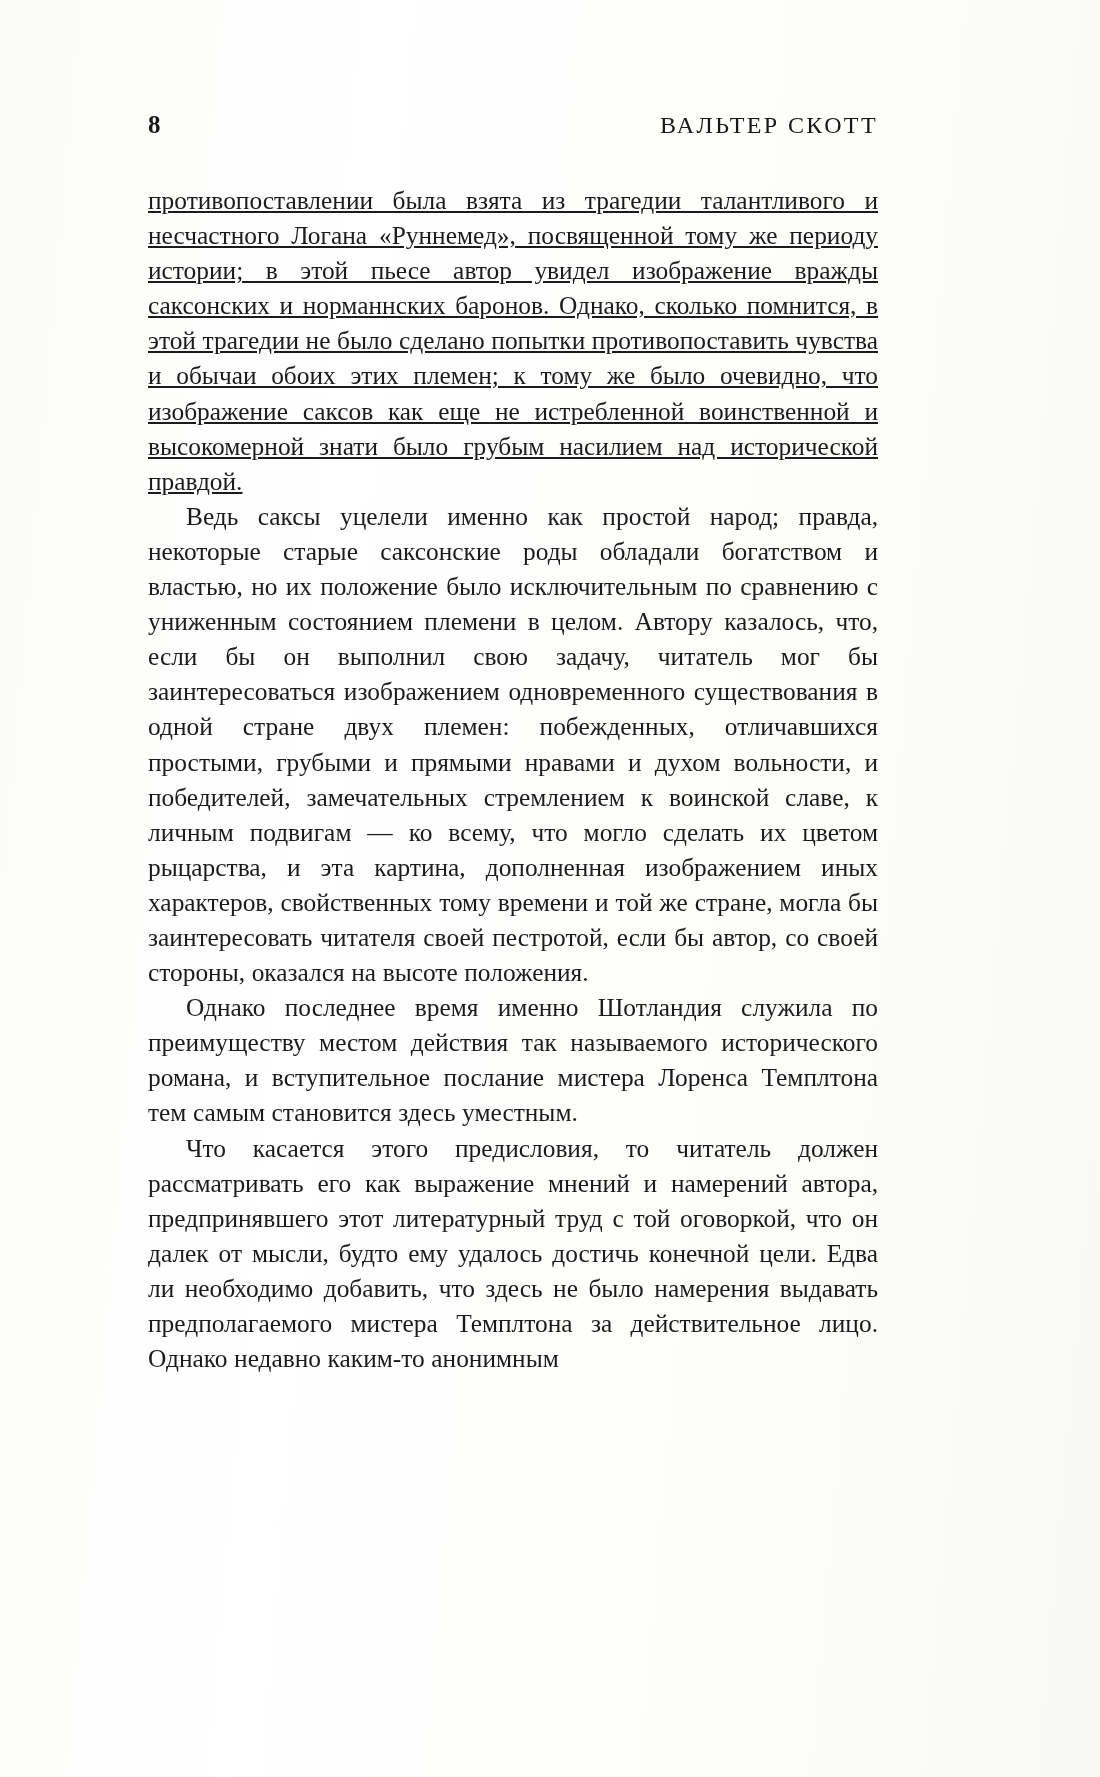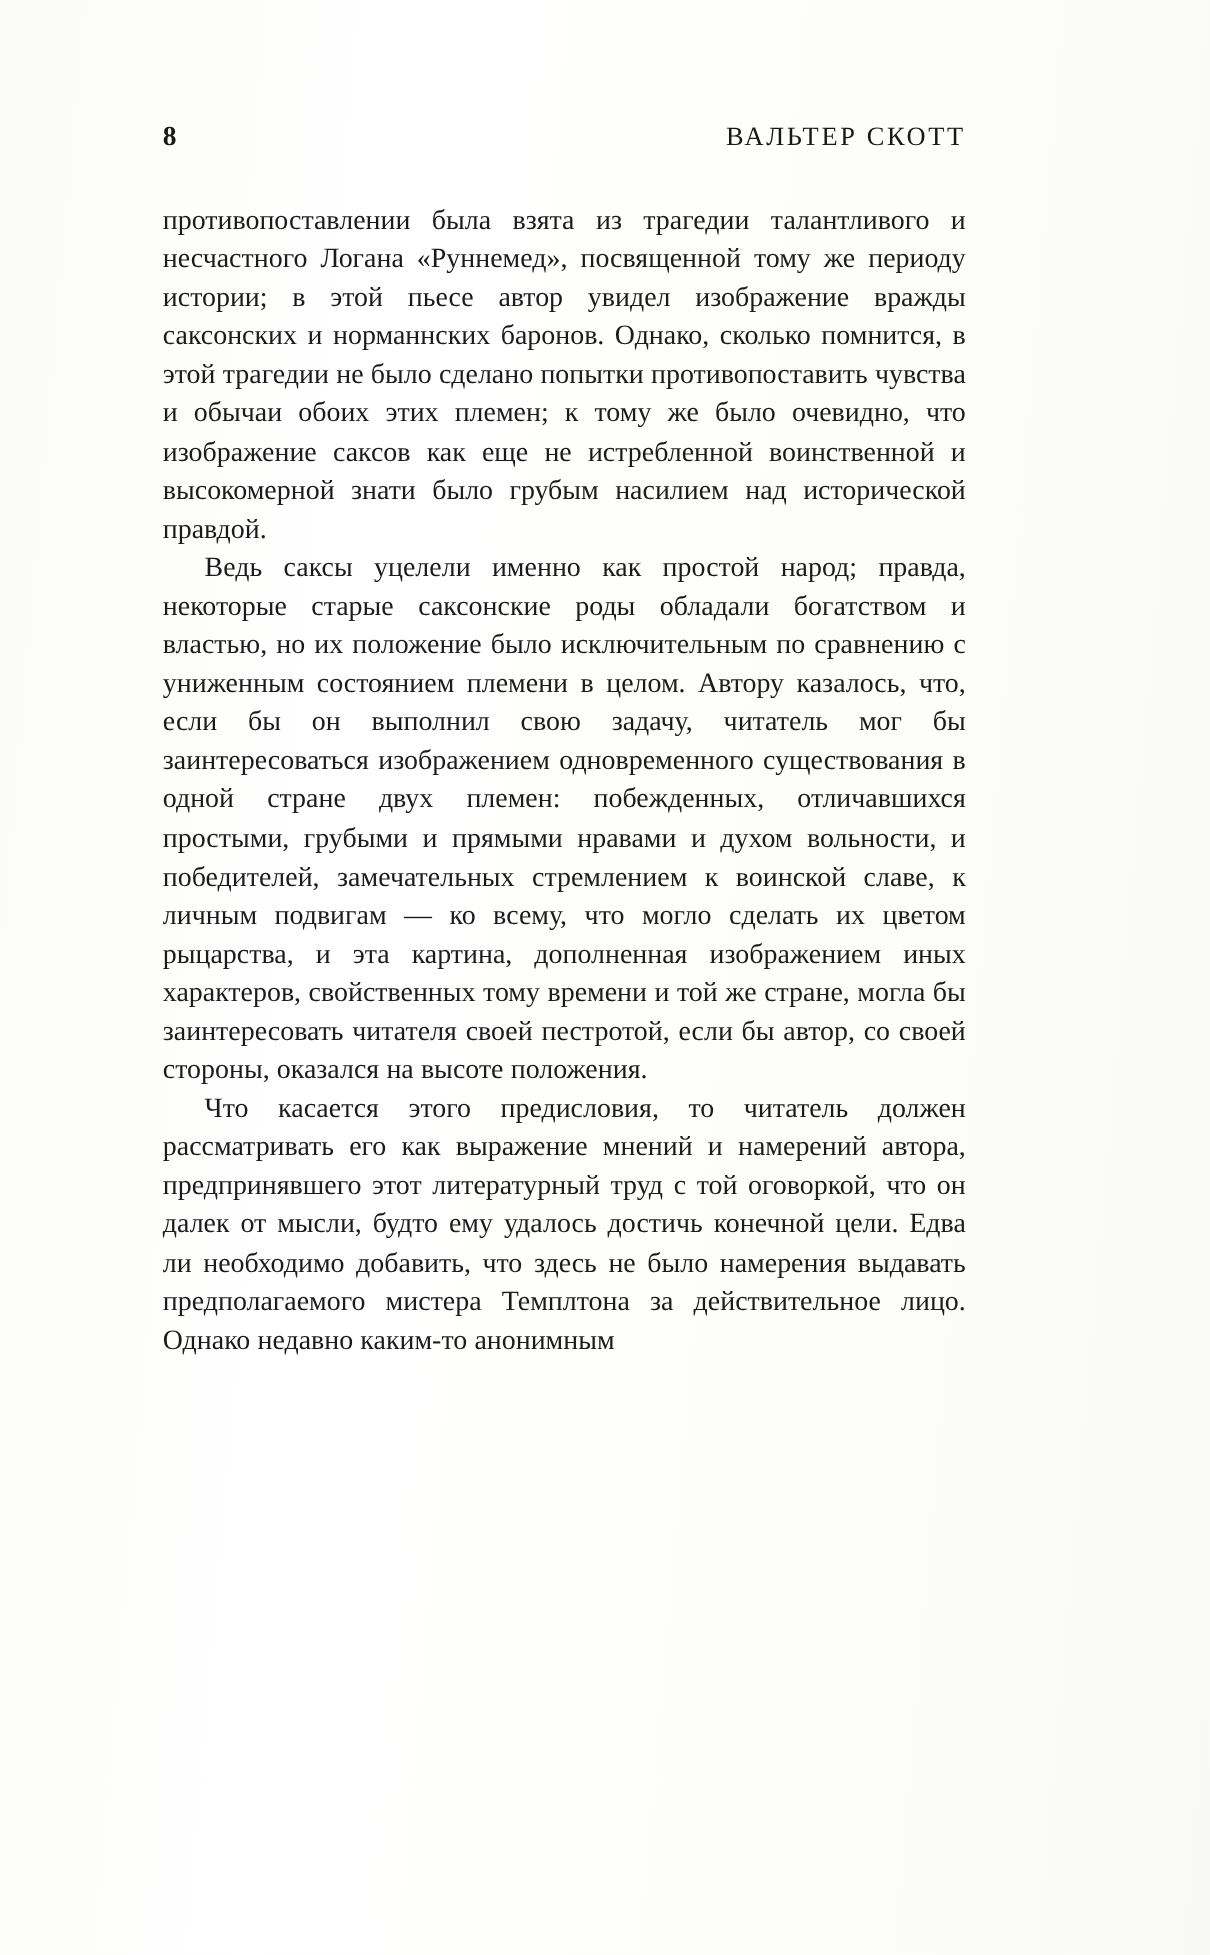--- a/index.html
+++ b/index.html
@@ -72,35 +72,37 @@
     line-height: 35.1px;
     text-align: justify;
     text-justify: inter-word;
     text-indent: 38px;
     color: #1b1b1b;
     word-spacing: 0.2px;
     hyphens: none;
   }
   .para.no-indent {
     text-indent: 0;
+    text-decoration: underline;
   }
 </style>
 </head>
 <body>
 
 <div class="page">
   <div class="paper-tint"></div>
 
   <div class="content">
 
     <div class="running-head">
       <span class="folio">8</span>
       <span class="head-title">ВАЛЬТЕР СКОТТ</span>
     </div>
 
     <div class="body-text">
       <p class="para no-indent">противопоставлении была взята из трагедии талантливого и несчастного Логана «Руннемед», посвященной тому же периоду истории; в этой пьесе автор увидел изображение вражды саксонских и норманнских баронов. Однако, сколько помнится, в этой трагедии не было сделано попытки противопоставить чувства и обычаи обоих этих племен; к тому же было очевидно, что изображение саксов как еще не истребленной воинственной и высокомерной знати было грубым насилием над исторической правдой.</p>
       <p class="para">Ведь саксы уцелели именно как простой народ; правда, некоторые старые саксонские роды обладали богатством и властью, но их положение было исключительным по сравнению с униженным состоянием племени в целом. Автору казалось, что, если бы он выполнил свою задачу, читатель мог бы заинтересоваться изображением одновременного существования в одной стране двух племен: побежденных, отличавшихся простыми, грубыми и прямыми нравами и духом вольности, и победителей, замечательных стремлением к воинской славе, к личным подвигам — ко всему, что могло сделать их цветом рыцарства, и эта картина, дополненная изображением иных характеров, свойственных тому времени и той же стране, могла бы заинтересовать читателя своей пестротой, если бы автор, со своей стороны, оказался на высоте положения.</p>
+      <p class="para">Однако последнее время именно Шотландия служила по преимуществу местом действия так называемого исторического романа, и вступительное послание мистера Лоренса Темплтона тем самым становится здесь уместным.</p>
       <p class="para">Что касается этого предисловия, то читатель должен рассматривать его как выражение мнений и намерений автора, предпринявшего этот литературный труд с той оговоркой, что он далек от мысли, будто ему удалось достичь конечной цели. Едва ли необходимо добавить, что здесь не было намерения выдавать предполагаемого мистера Темплтона за действительное лицо. Однако недавно каким-то анонимным</p>
     </div>
 
   </div>
 </div>
 
 </body></html>

